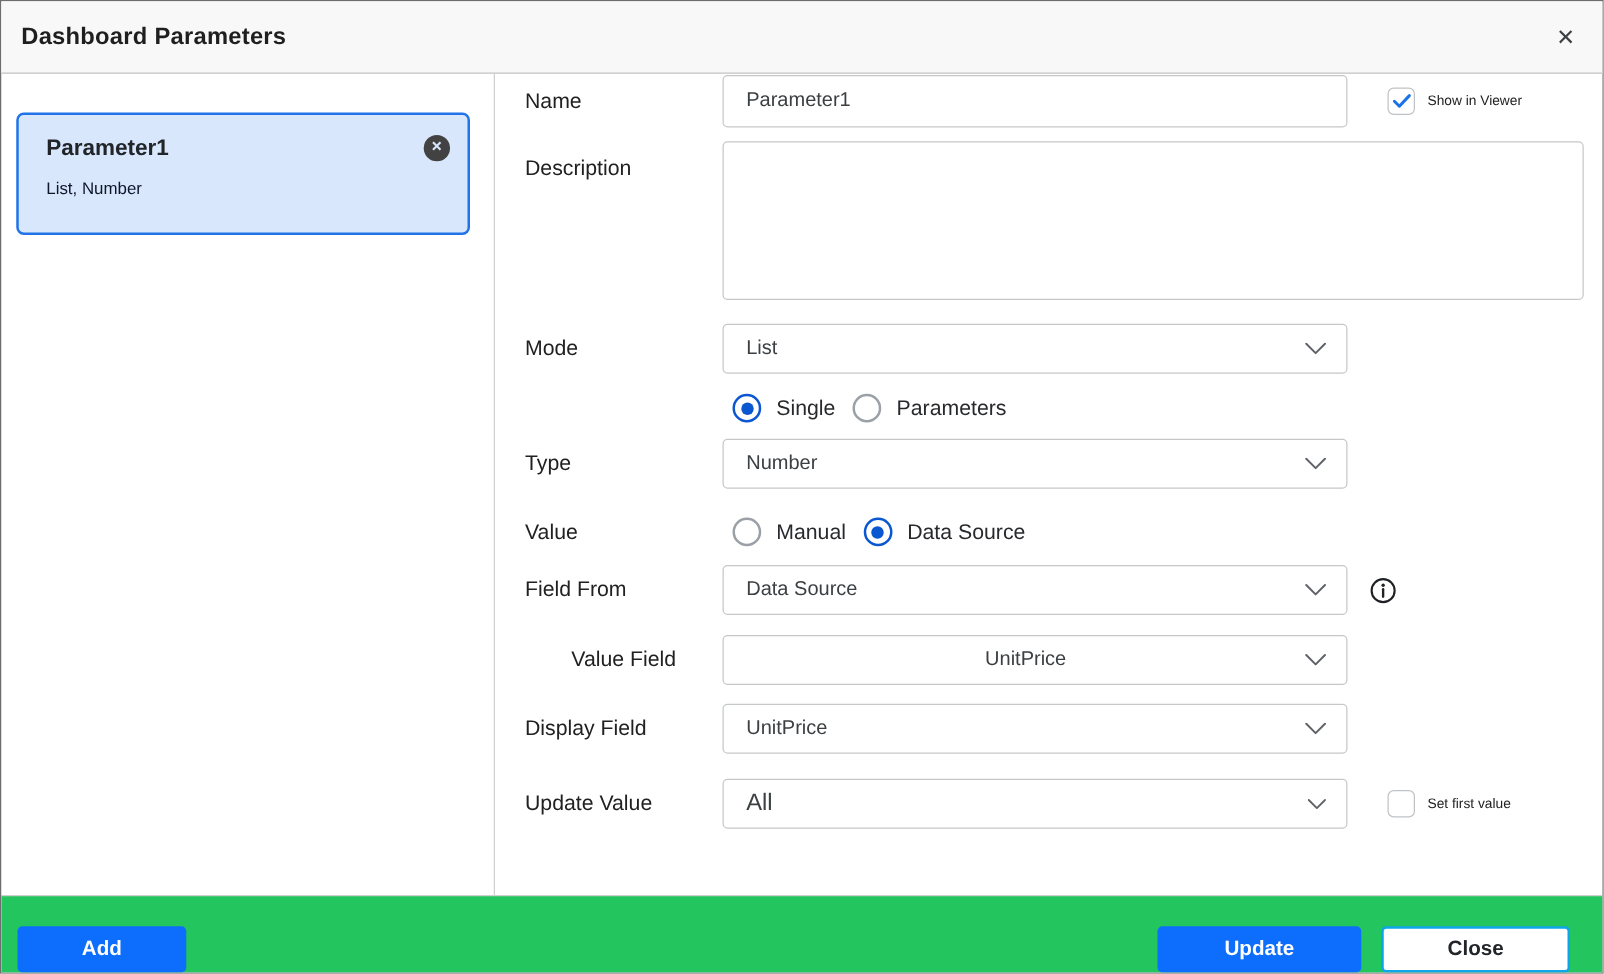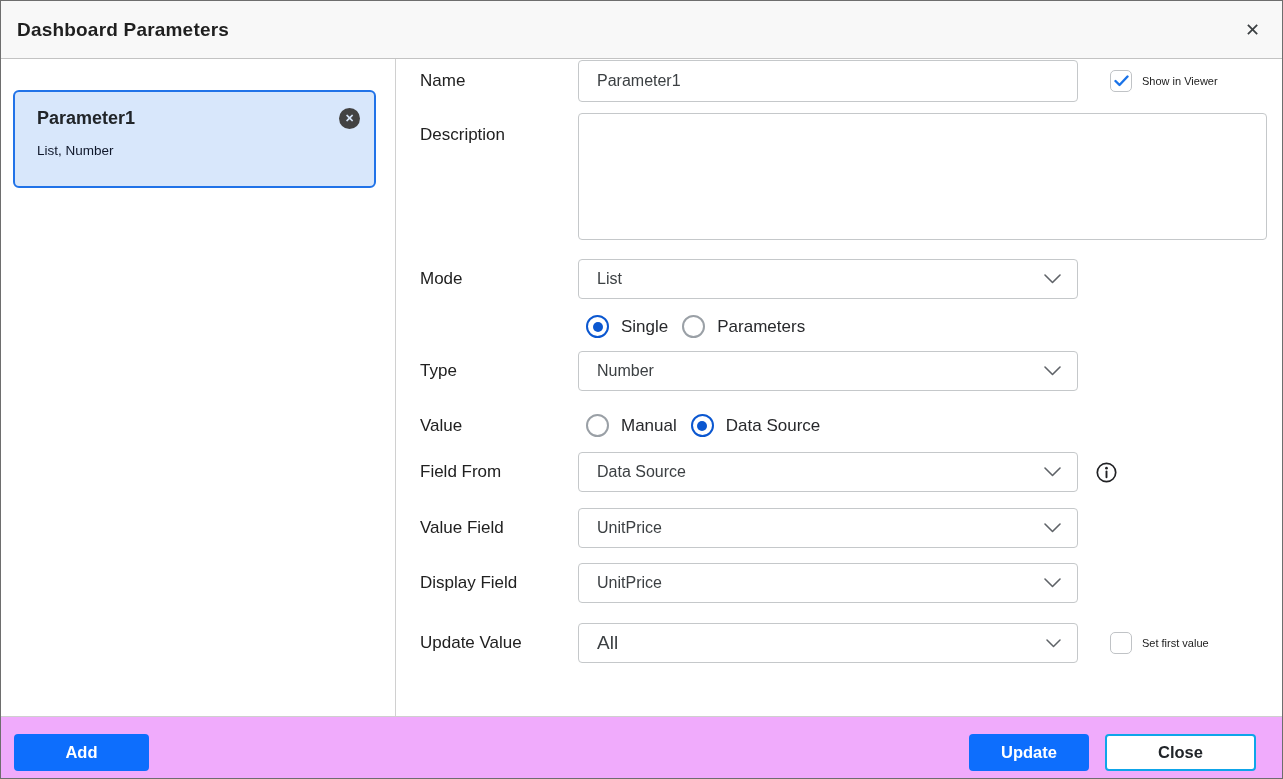--- a/index.html
+++ b/index.html
@@ -58,28 +58,28 @@
   .check-wrap{display:flex;align-items:center;margin-left:32px;cursor:pointer;}
   .cbox{box-sizing:border-box;width:22px;height:22px;border:1px solid #c0c3c6;border-radius:5px;
         background:#fff;display:flex;align-items:center;justify-content:center;flex:0 0 auto;}
   .cbox svg{display:none;}
   .cbox.checked svg{display:block;}
   .cbox-lbl{font-size:11px;color:#212121;margin-left:10px;}
 
   .info{margin-left:18px;display:flex;align-items:center;cursor:pointer;}
 
   
-  .ftr{height:62px;flex:0 0 62px;background:#f0abfc;border-top:1px solid #cfcfcf;
-       display:flex;align-items:flex-start;padding:17px 26px 0 13px;box-sizing:border-box;}
+  .ftr{height:62px;flex:0 0 62px;background:#22c55e;border-top:1px solid #cfcfcf;
+       display:flex;align-items:flex-end;padding:0 26px 0 13px;box-sizing:border-box;}
   .btn{box-sizing:border-box;height:37px;border-radius:4px;font-family:"Liberation Sans",sans-serif;
        font-size:16.5px;font-weight:bold;cursor:pointer;display:flex;align-items:center;
        justify-content:center;border:none;}
   .btn-primary{background:#0d6efd;color:#fff;}
   .btn-add{width:135px;margin-right:auto;}
-  .btn-update{width:120px;margin-left:24px;}
+  .btn-update{width:163px;margin-left:24px;}
   .btn-close{width:151px;margin-left:16px;background:#fff;border:2px solid #0ea5e9;
              color:#212529;font-weight:700;}
 </style>
 </head>
 <body>
 
 <div class="dialog">
 
   <div class="hdr">
     <span class="hdr-title">Dashboard Parameters</span>
@@ -178,21 +178,21 @@
         </div>
         <span class="info">
           <svg width="21" height="21" viewBox="0 0 21 21">
             <circle cx="10.5" cy="10.5" r="9.2" fill="none" stroke="#202124" stroke-width="1.7"></circle>
             <circle cx="10.5" cy="6.2" r="1.35" fill="#202124"></circle>
             <line x1="10.5" y1="9.4" x2="10.5" y2="15.3" stroke="#202124" stroke-width="1.9" stroke-linecap="round"></line>
           </svg>
         </span>
       </div>
 
-      <div class="row" style="margin-top:16px;">
+      <div class="row" style="margin-top:16px;text-align:center;">
         <span class="lbl">Value Field</span>
         <div class="select">
           <span class="val">UnitPrice</span>
           <span class="chev">
             <svg width="17" height="10" viewBox="0 0 17 10">
                 <polyline points="1,1 8.5,8.5 16,1" fill="none" stroke="#5f6368" stroke-width="1.6" stroke-linecap="round" stroke-linejoin="round"></polyline>
               </svg>
           </span>
         </div>
       </div>

